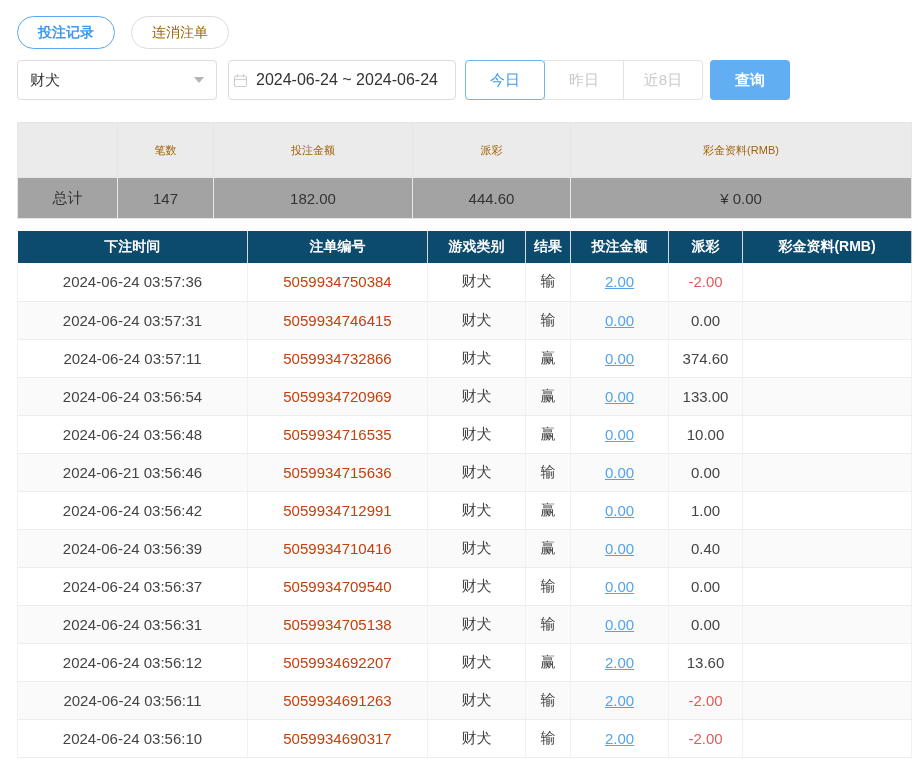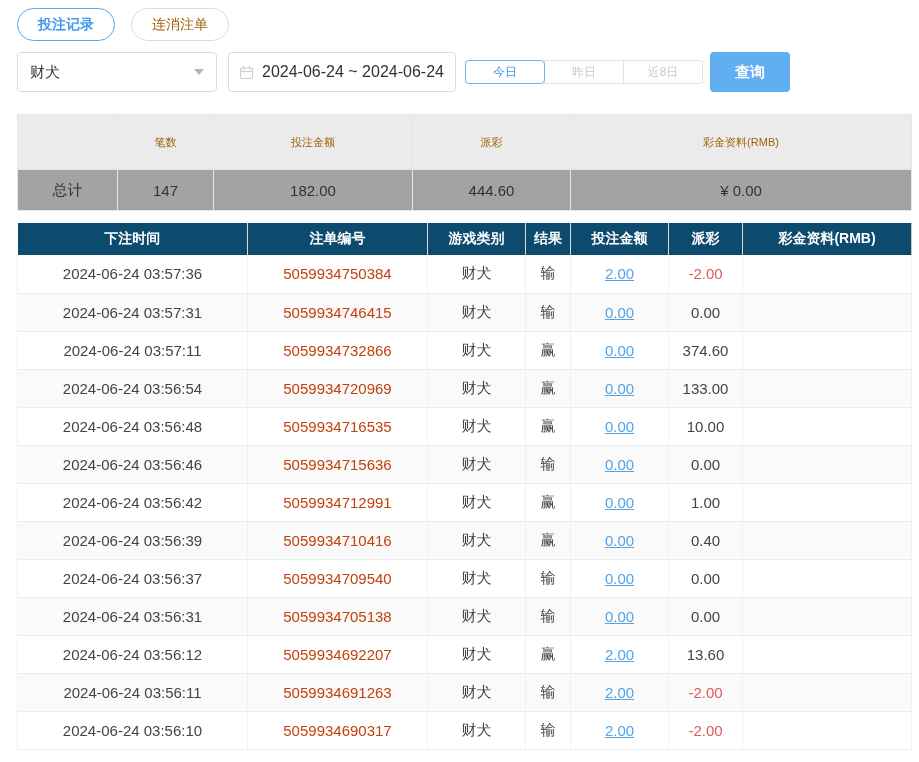--- a/index.html
+++ b/index.html
@@ -1,39 +1,39 @@
 <!DOCTYPE html>
 <html><head>
 <meta charset="utf-8">
 <style>
   * { margin:0; padding:0; box-sizing:border-box; }
   html,body { width:919px; height:762px; overflow:hidden; background:#fff;
     font-family:"Liberation Sans","DejaVu Sans",sans-serif; color:#333; }
   .page { padding:8px 8px 0 17px; }
 
   
-  .tabs { display:flex; gap:16px; }
+  .tabs { display:flex; gap:16px;margin-top:8px; }
   .tab { height:33px; padding:0 20px; border-radius:17px; background:#fff;
     border:1px solid #dcdcdc; color:#a16207; font-size:14px; display:flex; align-items:center;
     cursor:pointer; }
   .tab.active { border-color:#57a8f0; color:#3d9af0; font-weight:bold; }
 
   
   .filters { display:flex; margin-top:11px; align-items:center; }
   .select { width:200px; height:40px; border:1px solid #dcdcdc; border-radius:4px;
     display:flex; align-items:center; padding:0 12px; font-size:15px; color:#333;
     justify-content:space-between; cursor:pointer; }
   .caret { width:0; height:0; border-left:5px solid transparent; border-right:5px solid transparent;
     border-top:6px solid #b5b5b5; }
   .date-input { width:228px; height:40px; border:1px solid #dcdcdc; border-radius:4px;
-    display:flex; align-items:center; padding:0 10px; margin-left:11px; font-size:16px;
+    display:flex; align-items:center; padding:0 4px; margin-left:11px; font-size:16px;
     color:#333; gap:8px; cursor:pointer; }
   .btn-group { display:flex; margin-left:9px; }
-  .range-btn { width:80px; height:24px; background:#fff; border:1px solid #e2e2e2;
-    color:#c9c9c9; font-size:12px; display:flex; align-items:center; justify-content:center;
+  .range-btn { width:80px; height:40px; background:#fff; border:1px solid #e2e2e2;
+    color:#c9c9c9; font-size:15px; display:flex; align-items:center; justify-content:center;
     cursor:pointer; margin-left:-1px; }
   .range-btn:first-child { border-radius:4px 0 0 4px; margin-left:0; }
   .range-btn:last-child { border-radius:0 4px 4px 0; }
   .range-btn.active { border:1px solid #6cb4f2; color:#3d9af0; border-radius:4px; z-index:2; }
   .search-btn { width:80px; height:40px; margin-left:7px; background:#61aef2; border:none;
     border-radius:4px; color:#fff; font-size:15px; font-weight:bold; cursor:pointer; }
 
   
   table { border-collapse:collapse; table-layout:fixed; }
   .summary { width:894px; margin-top:22px; }
@@ -182,21 +182,21 @@
         <tr>
           <td>2024-06-24 03:56:48</td>
           <td class="order">5059934716535</td>
           <td>财犬</td>
           <td>赢</td>
           <td><a class="amount">0.00</a></td>
           <td>10.00</td>
           <td></td>
         </tr>
         <tr>
-          <td>2024-06-24 03:56:46</td>
+          <td>2024-06-21 03:56:46</td>
           <td class="order">5059934715636</td>
           <td>财犬</td>
           <td>输</td>
           <td><a class="amount">0.00</a></td>
           <td>0.00</td>
           <td></td>
         </tr>
         <tr>
           <td>2024-06-24 03:56:42</td>
           <td class="order">5059934712991</td>

